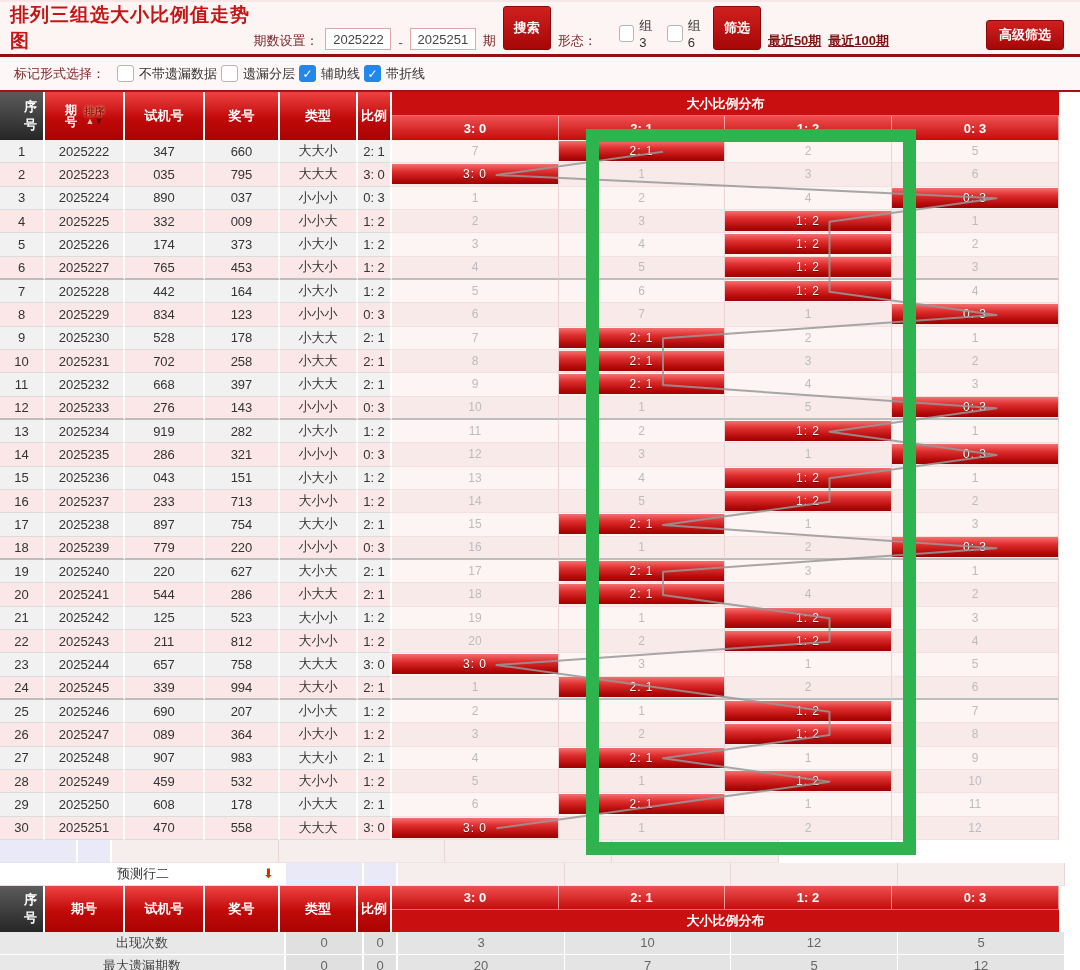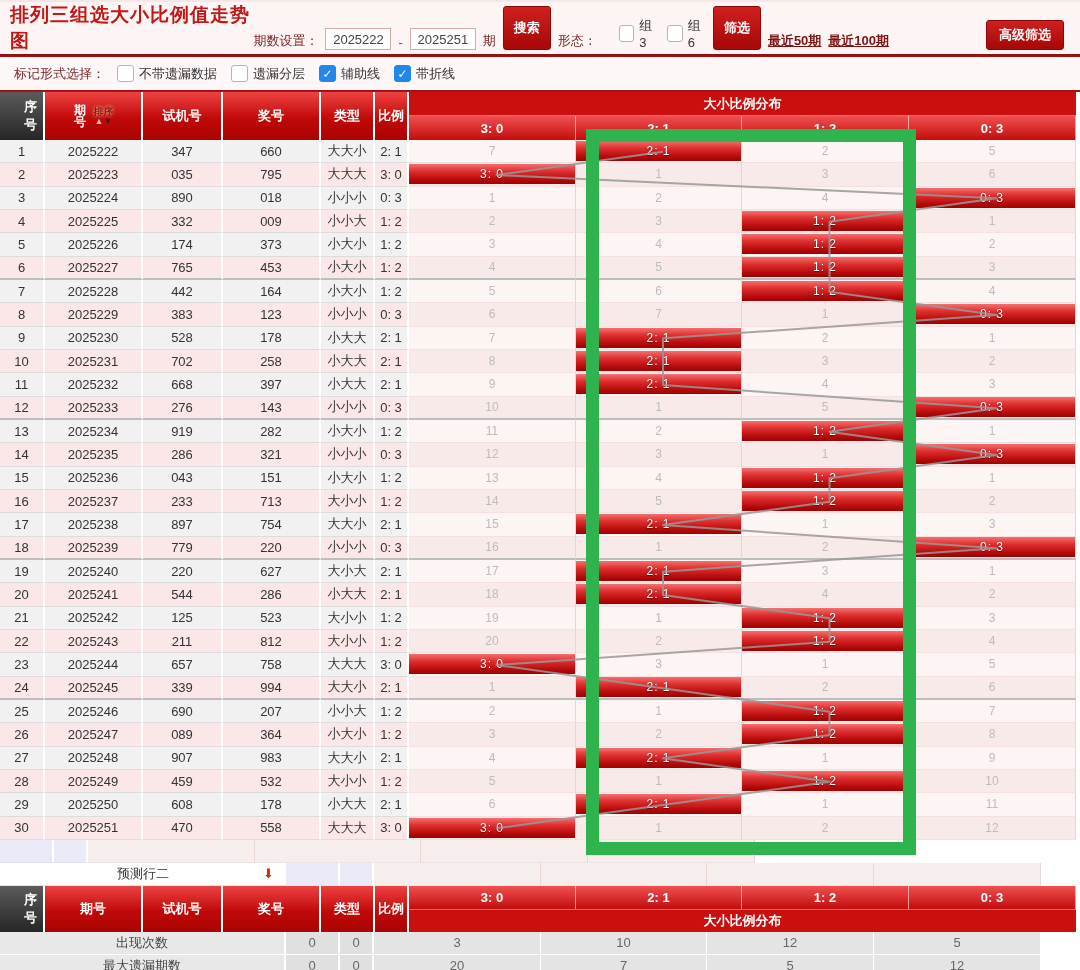--- a/index.html
+++ b/index.html
@@ -32,21 +32,21 @@
   .cb{display:inline-flex;width:17px;height:17px;box-sizing:border-box;border:1px solid #b5b5b5;
       border-radius:3px;background:#fff;color:#fff;font-size:12px;align-items:center;justify-content:center;cursor:pointer;}
   .cb.checked{background:#2287e8;border-color:#2287e8;}
   
   .table{position:relative;}
   .thead{display:flex;height:48px;}
   .th{box-sizing:border-box;border-right:2px solid #fff;
       background:linear-gradient(#ee4242,#c10909 55%,#a90303);
       color:#fff;font-weight:bold;font-size:13px;display:flex;align-items:center;justify-content:center;}
   .th.dark{background:linear-gradient(#5b5b5b,#262626);padding-left:24px;}
-  .c-seq{width:45px}.c-issue{width:98px}.c-test{width:80px}.c-prize{width:98px}.c-type{width:54px}.c-ratio{width:34px}
+  .c-seq{width:45px}.c-issue{width:80px}.c-test{width:80px}.c-prize{width:75px}.c-type{width:78px}.c-ratio{width:34px}
   .c-d0{width:167px}.c-d1{width:166px}.c-d2{width:167px}.c-d3{width:167px}
   .issue-stack{display:inline-block;width:15px;line-height:12px;font-size:12px;word-break:break-all;text-align:center;}
   .sort-box{display:inline-flex;flex-direction:column;align-items:center;margin-left:6px;line-height:10px;}
   .sort-label{color:#8c1616;font-size:10px;font-weight:bold;text-shadow:0 0 3px #ffd9a0;}
   .arrows{font-size:9px;line-height:9px;font-style:normal;}
   .arrows .up{color:#cfc1a8;font-style:normal;}
   .arrows .down{color:#551010;font-style:normal;}
   .th-dist{width:667px;display:flex;flex-direction:column;}
   .dist-title{height:24px;box-sizing:border-box;background:#c90f0f;color:#fff;font-weight:bold;font-size:13px;
       display:flex;align-items:center;justify-content:center;border-bottom:1px solid #e86a6a;}
@@ -125,21 +125,21 @@
     <button class="btn">筛选</button>
     <a class="link">最近50期</a>
     <a class="link">最近100期</a>
     <span style="width:90px;"></span>
     <button class="btn advanced">高级筛选</button>
   </div>
 </div>
 
 <div class="markbar">
   <span class="lbl">标记形式选择：</span>
-  <span id="mark-options" style="display:inline-flex;gap:14px;">
+  <span id="mark-options" style="display:inline-flex;gap:4px;">
       <span class="cb-wrap">
         <span class="cb"></span>
         <span>不带遗漏数据</span>
       </span>
       <span class="cb-wrap">
         <span class="cb"></span>
         <span>遗漏分层</span>
       </span>
       <span class="cb-wrap">
         <span class="cb checked">✓</span>
@@ -219,21 +219,21 @@
           <span class="miss">3</span>
         </div>
         <div class="td dist c-d3">
           <span class="miss">6</span>
         </div>
       </div>
       <div class="tr odd">
         <div class="td left c-seq">3</div>
         <div class="td left c-issue">2025224</div>
         <div class="td left c-test">890</div>
-        <div class="td left c-prize">018</div>
+        <div class="td left c-prize">037</div>
         <div class="td left c-type">小小小</div>
         <div class="td left c-ratio">0: 3</div>
         <div class="td dist c-d0">
           <span class="miss">1</span>
         </div>
         <div class="td dist c-d1">
           <span class="miss">2</span>
         </div>
         <div class="td dist c-d2">
           <span class="miss">4</span>
@@ -318,21 +318,21 @@
         <div class="td dist c-d2">
           <div class="hitblock">1: 2</div>
         </div>
         <div class="td dist c-d3">
           <span class="miss">4</span>
         </div>
       </div>
       <div class="tr even">
         <div class="td left c-seq">8</div>
         <div class="td left c-issue">2025229</div>
-        <div class="td left c-test">383</div>
+        <div class="td left c-test">834</div>
         <div class="td left c-prize">123</div>
         <div class="td left c-type">小小小</div>
         <div class="td left c-ratio">0: 3</div>
         <div class="td dist c-d0">
           <span class="miss">6</span>
         </div>
         <div class="td dist c-d1">
           <span class="miss">7</span>
         </div>
         <div class="td dist c-d2">

